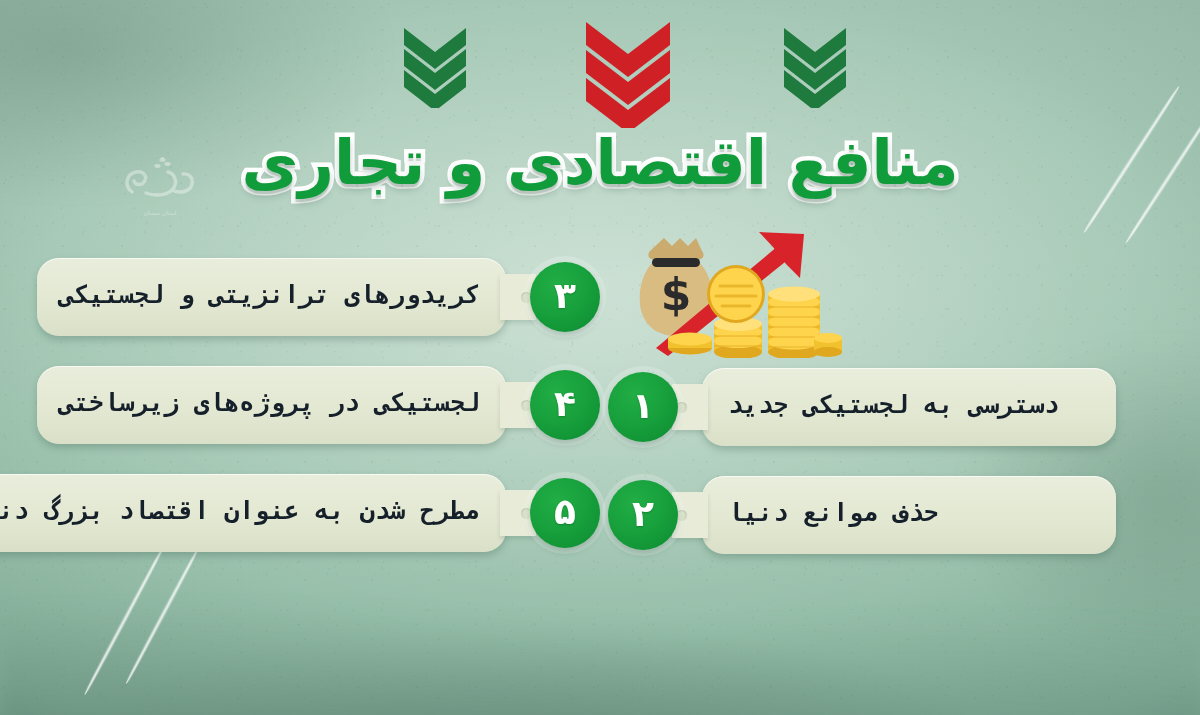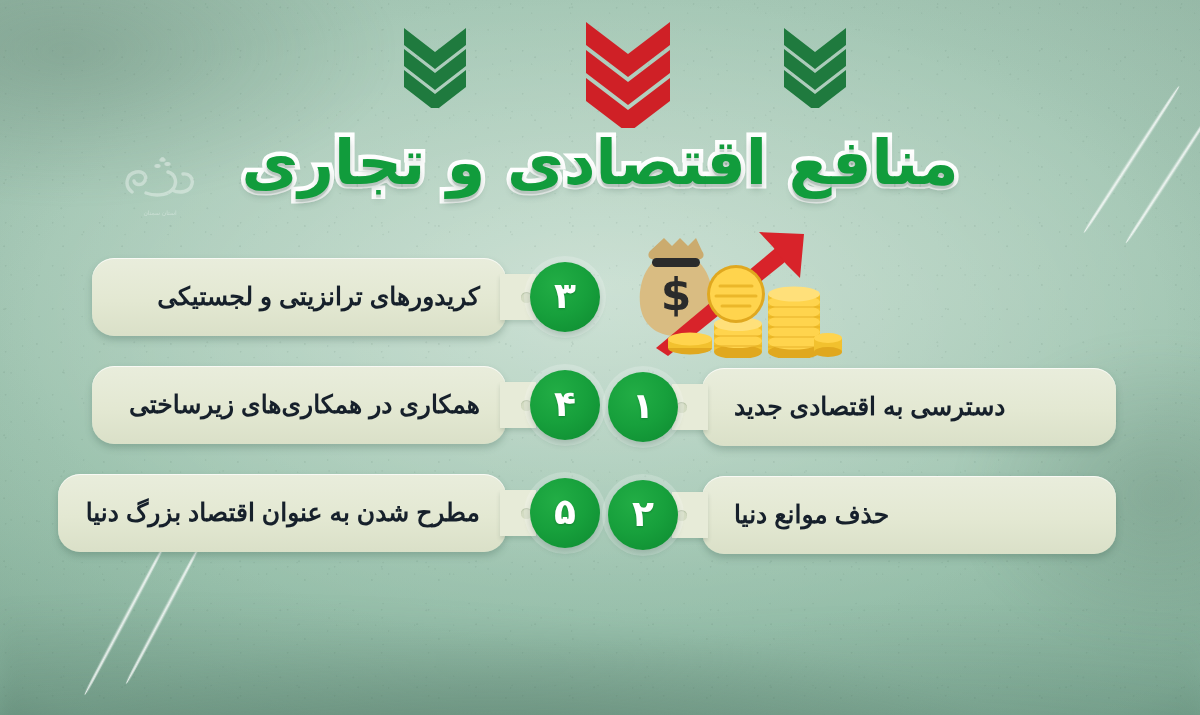--- a/index.html
+++ b/index.html
@@ -212,28 +212,27 @@
       inset 0 1px 0 rgba(255,255,255,.7);
     display: flex;
     align-items: center;
     z-index: 1;
   }
   .pill-text {
     width: 100%;
     direction: rtl;
     text-align: right;
     padding: 0 26px 0 22px;
-    font-family: Liberation Sans, sans-serif;
+    font-family: Liberation Mono, monospace;
     font-size: 25px;
     font-weight: 700;
     color: #16202b;
     line-height: 1.25;
     letter-spacing: 0;
     white-space: nowrap;
-    margin-left: 6px;
   }
 
   
   .row-rtl { flex-direction: row-reverse; }
   .row-rtl .pill-text { text-align: left; padding: 0 22px 0 26px; }
 
   
   svg { display: block; }
 </style>
 </head>
@@ -393,21 +392,21 @@
     </div>
 
     <div class="row">
       <div class="badge">
         <span class="badge-num">۴</span>
       </div>
       <div class="connector">
         <span class="conn-dot" style="right:4px"></span>
       </div>
       <div class="pill">
-        <span class="pill-text">همکاری در همکاری‌های زیرساختی</span>
+        <span class="pill-text">لجستیکی در پروژه‌های زیرساختی</span>
       </div>
     </div>
 
     <div class="row">
       <div class="badge">
         <span class="badge-num">۵</span>
       </div>
       <div class="connector">
         <span class="conn-dot" style="right:4px"></span>
       </div>
@@ -420,21 +419,21 @@
   <div class="col col-right">
 
     <div class="row row-rtl">
       <div class="badge">
         <span class="badge-num">۱</span>
       </div>
       <div class="connector">
         <span class="conn-dot" style="left:4px"></span>
       </div>
       <div class="pill">
-        <span class="pill-text">دسترسی به اقتصادی جدید</span>
+        <span class="pill-text">دسترسی به لجستیکی جدید</span>
       </div>
     </div>
 
     <div class="row row-rtl">
       <div class="badge">
         <span class="badge-num">۲</span>
       </div>
       <div class="connector">
         <span class="conn-dot" style="left:4px"></span>
       </div>

